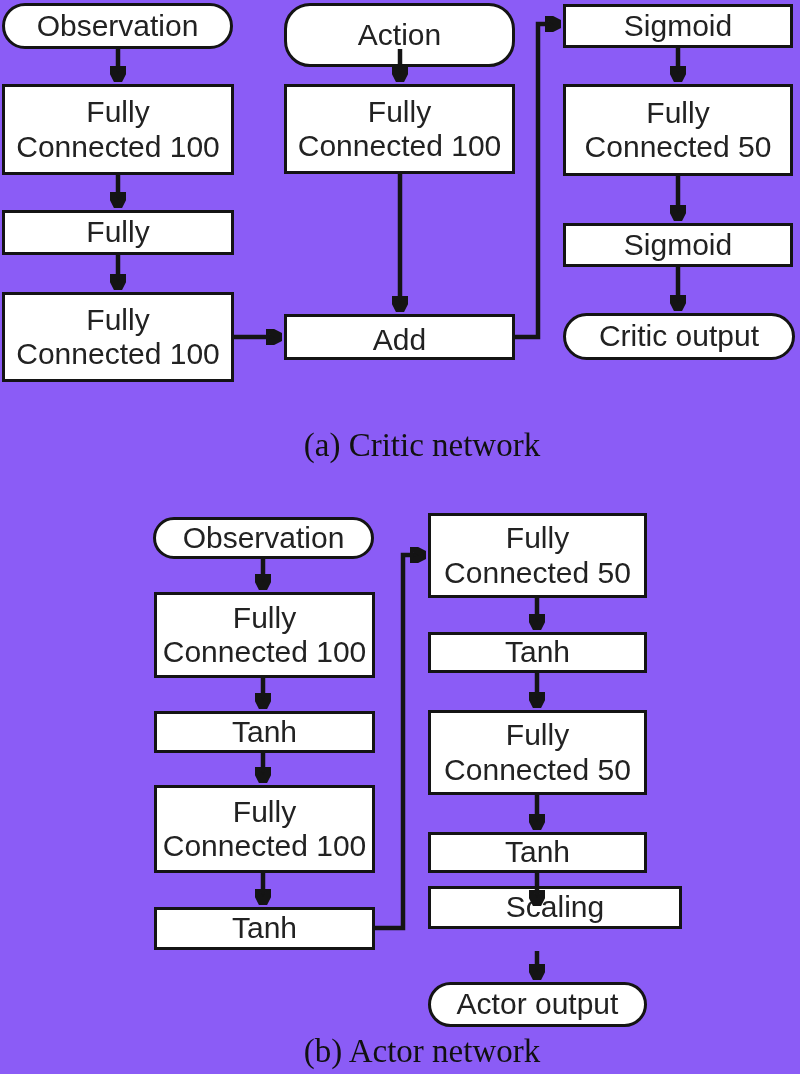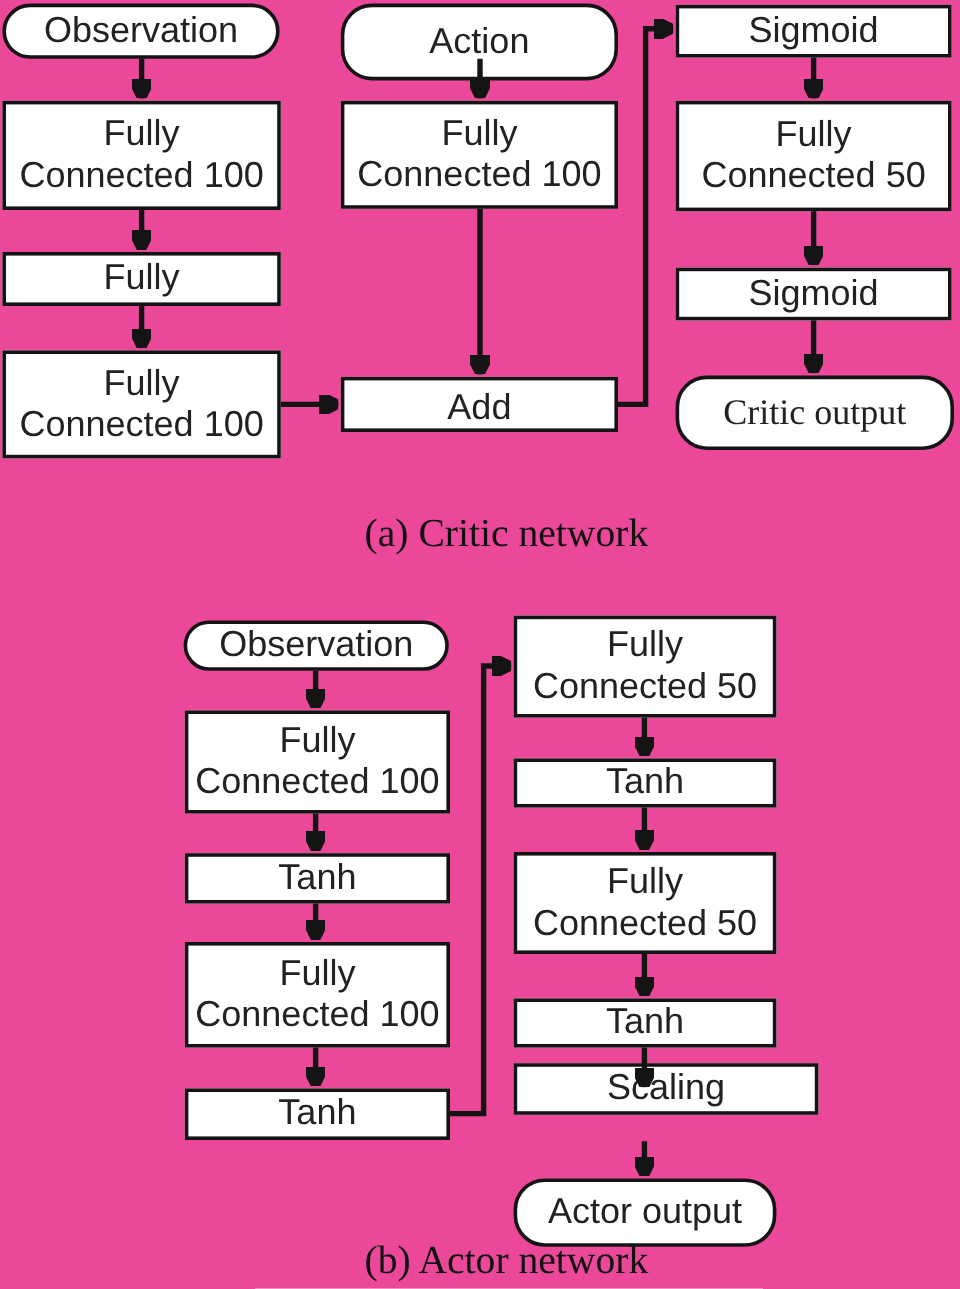--- a/index.html
+++ b/index.html
@@ -4,21 +4,21 @@
 <style>
   html, body {
     margin: 0;
     padding: 0;
     background: #ffffff;
   }
   #figure {
     position: relative;
     width: 800px;
     height: 1074px;
-    background: #ec4899;
+    background: #8b5cf6;
     font-family: "Liberation Sans", "DejaVu Sans", sans-serif;
     overflow: hidden;
   }
   .node {
     position: absolute;
     box-sizing: border-box;
     border: 3px solid #141414;
     background: #ffffff;
     color: #222222;
     display: flex;
@@ -131,21 +131,21 @@
 
     <div class="node" style="left:563px; top:84px; width:230px; height:92px;">
       <div>Fully</div>
       <div>Connected 50</div>
     </div>
 
     <div class="node" style="left:563px; top:223px; width:230px; height:44px;">
       <span>Sigmoid</span>
     </div>
 
-    <div class="node pill" style="left:563px; top:313px; width:232px; height:62px;font-family:Liberation Serif, serif;">
+    <div class="node pill" style="left:563px; top:313px; width:232px; height:47px;">
       <span>Critic output</span>
     </div>
 
     <div class="caption" style="top:427px;">(a) Critic network</div>
   </div>
 
   <div>
 
     <div class="node pill" style="left:153px; top:517px; width:221px; height:42px;">
       <span>Observation</span>
@@ -184,20 +184,20 @@
     </div>
 
     <div class="node" style="left:428px; top:832px; width:219px; height:41px;">
       <span>Tanh</span>
     </div>
 
     <div class="node" style="left:428px; top:886px; width:254px; height:43px;">
       <span>Scaling</span>
     </div>
 
-    <div class="node pill" style="left:428px; top:982px; width:219px; height:57px;">
+    <div class="node pill" style="left:428px; top:982px; width:219px; height:45px;">
       <span>Actor output</span>
     </div>
 
     <div class="caption" style="top:1033px;">(b) Actor network</div>
   </div>
 
 </div>
 
 </body></html>

